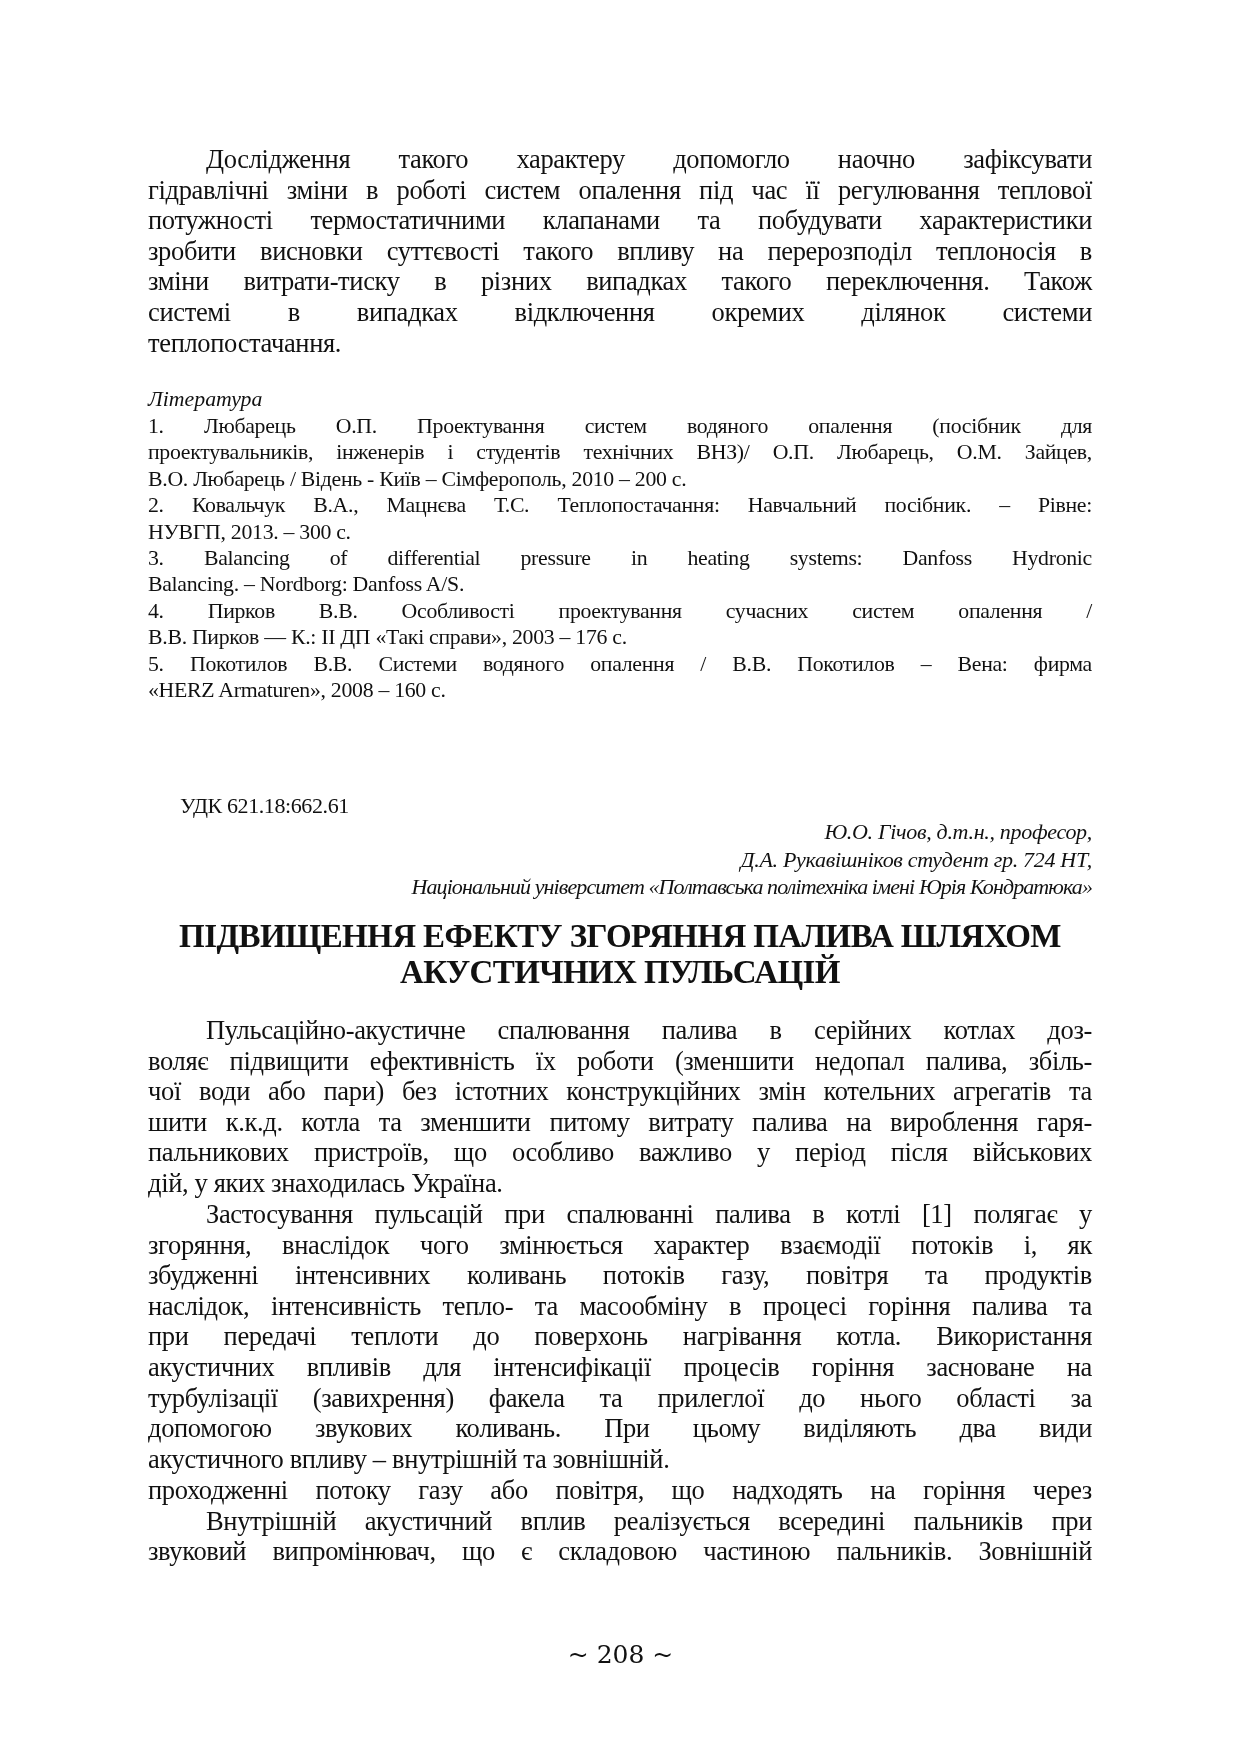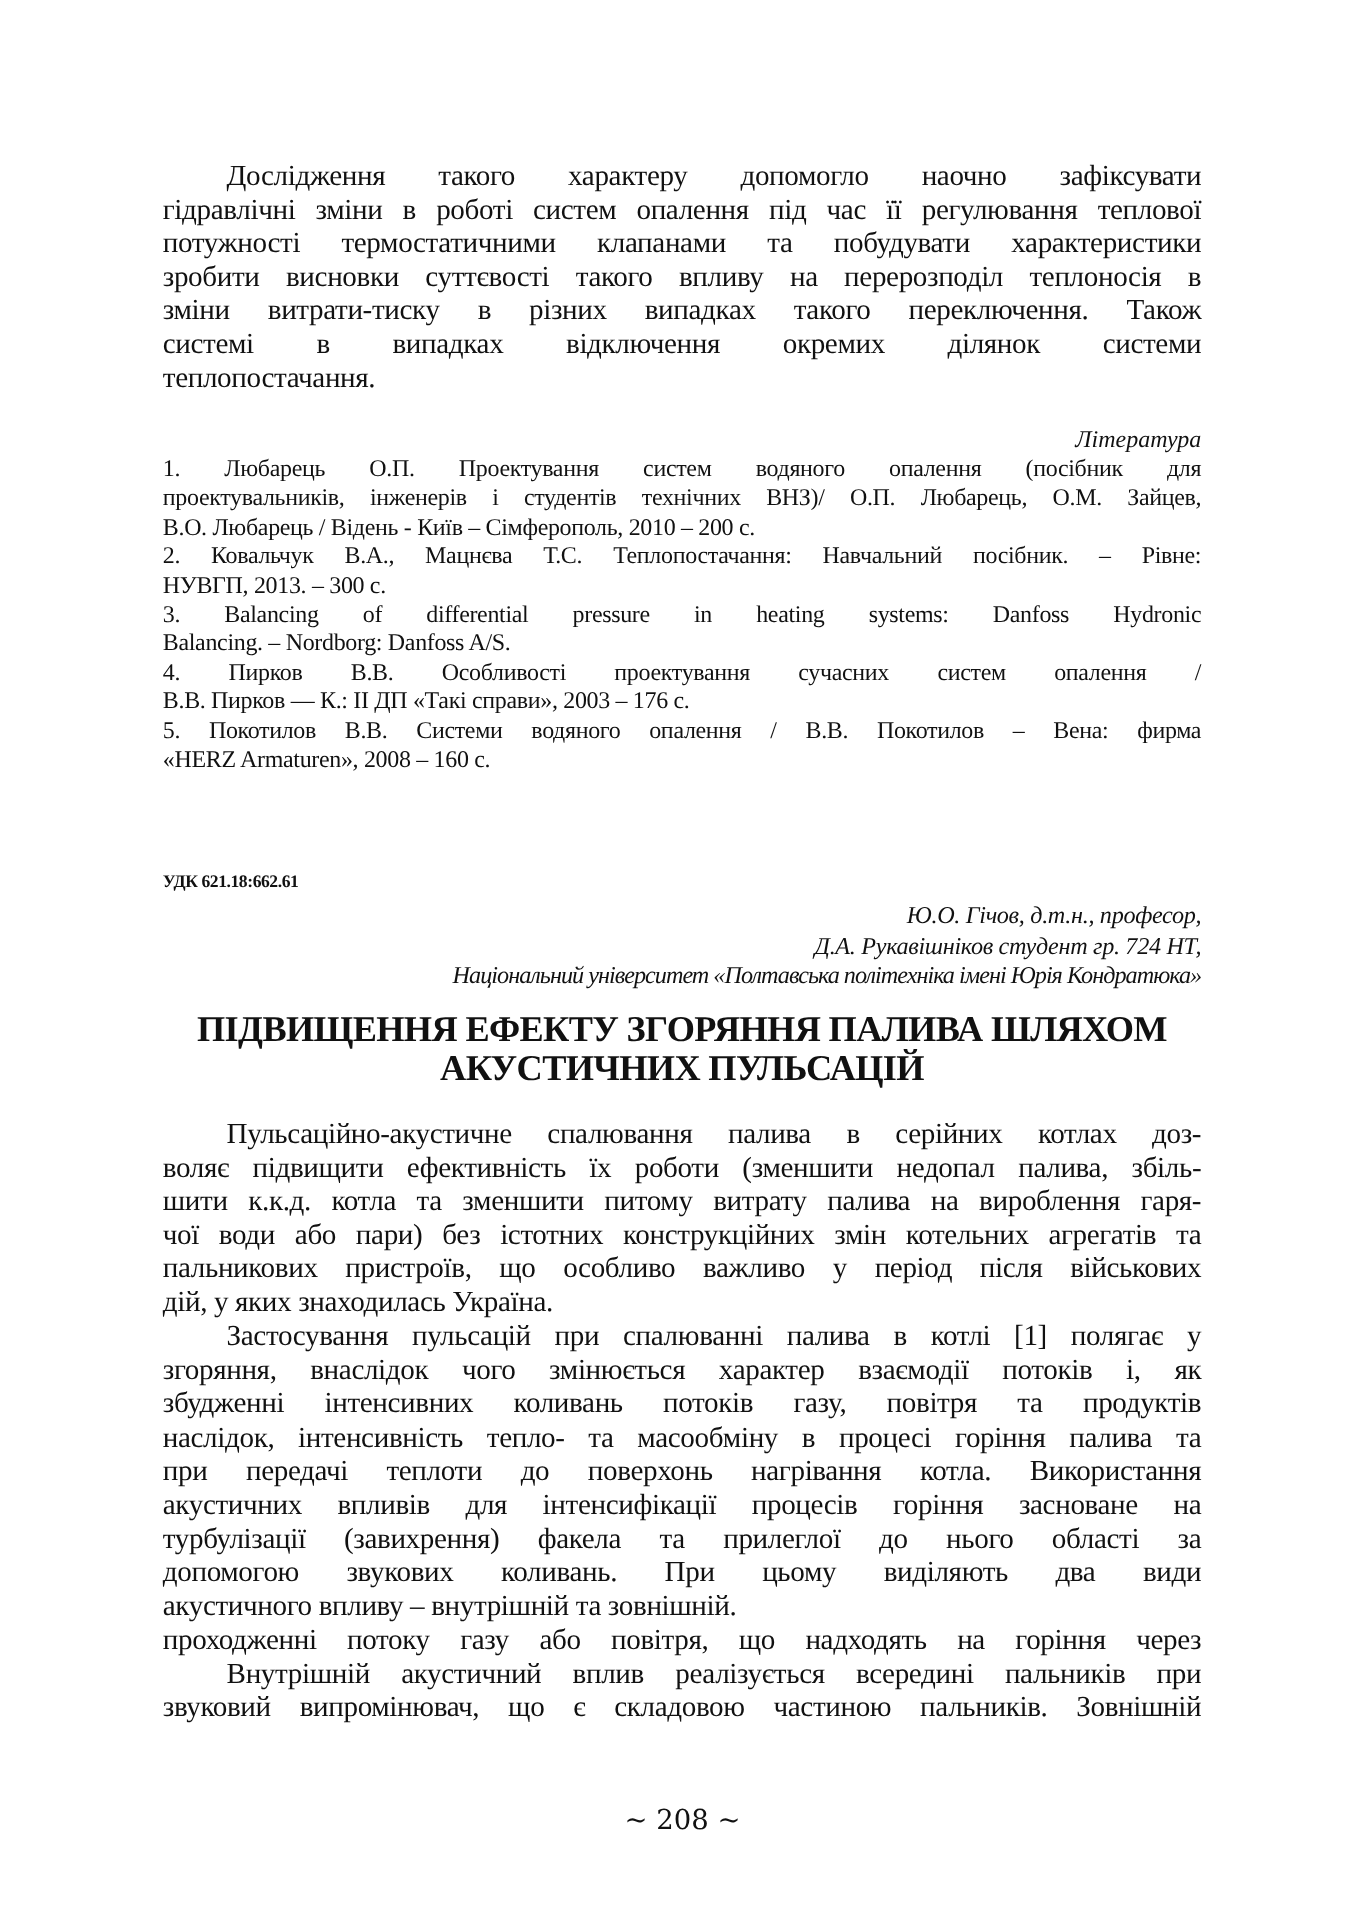--- a/index.html
+++ b/index.html
@@ -44,29 +44,30 @@
     }
     .line.last {
       text-align-last: left;
     }
     .refs {
       font-size: 21.8px;
       line-height: 26.4px;
       letter-spacing: -0.3px;
     }
     .refs-title {
-      text-align: right;
+      text-align: left;
       font-style: italic;
       font-size: 21.8px;
       line-height: 26.4px;
     }
     .udc {
-      font-weight: bold;
-      font-size: 16px;
+      font-weight: normal;
+      font-size: 22px;
       letter-spacing: -0.4px;
+      margin-left: 32px;
     }
     .authors {
       font-style: italic;
       font-size: 22px;
       line-height: 27.5px;
       text-align: right;
       letter-spacing: -0.3px;
     }
     .authors .aff {
       letter-spacing: -0.9px;
@@ -138,22 +139,22 @@
   </div>
 
   <div class="col title" style="top:918px; left:140px; width:960px;">
     <div>ПІДВИЩЕННЯ ЕФЕКТУ ЗГОРЯННЯ ПАЛИВА ШЛЯХОМ</div>
     <div>АКУСТИЧНИХ ПУЛЬСАЦІЙ</div>
   </div>
 
   <div class="col para" style="top:1015px;">
     <span class="line"><span class="indent"></span><span>Пульсаційно-акустичне спалювання палива в серійних котлах доз-</span></span>
     <span class="line">воляє підвищити ефективність їх роботи (зменшити недопал палива, збіль-</span>
+    <span class="line">чої води або пари) без істотних конструкційних змін котельних агрегатів та</span>
     <span class="line">шити к.к.д. котла та зменшити питому витрату палива на вироблення гаря-</span>
-    <span class="line">чої води або пари) без істотних конструкційних змін котельних агрегатів та</span>
     <span class="line">пальникових пристроїв, що особливо важливо у період після військових</span>
     <span class="line last">дій, у яких знаходилась Україна.</span>
   </div>
 
   <div class="col para" style="top:1199px;">
     <span class="line"><span class="indent"></span><span>Застосування пульсацій при спалюванні палива в котлі [1] полягає у</span></span>
     <span class="line">згоряння, внаслідок чого змінюється характер взаємодії потоків і, як</span>
     <span class="line">збудженні інтенсивних коливань потоків газу, повітря та продуктів</span>
     <span class="line">наслідок, інтенсивність тепло- та масообміну в процесі горіння палива та</span>
     <span class="line">при передачі теплоти до поверхонь нагрівання котла. Використання</span>

